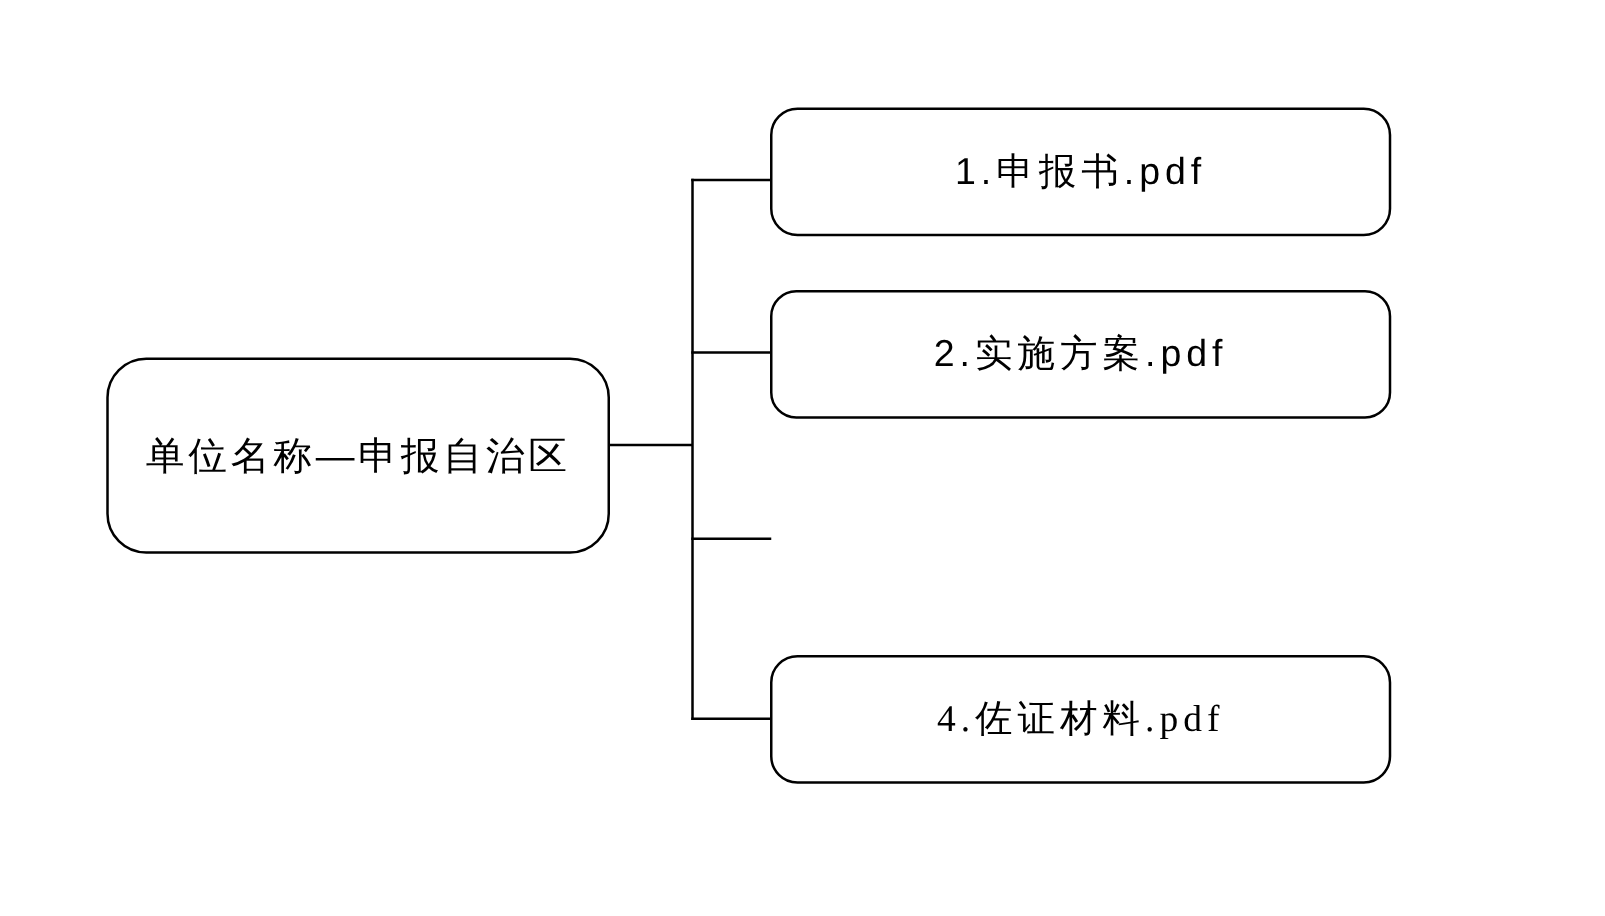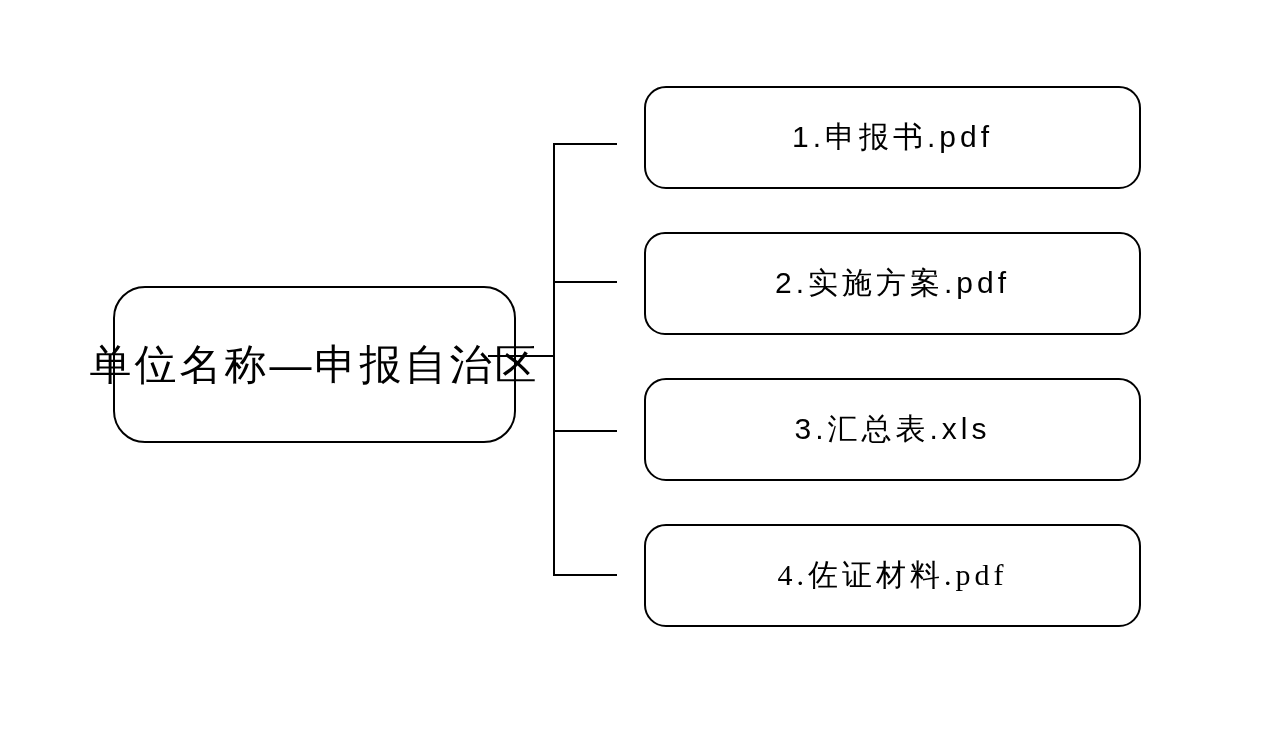--- a/index.html
+++ b/index.html
@@ -18,30 +18,29 @@
   }
   .node {
     position: absolute;
     box-sizing: border-box;
     border: 2px solid #000000;
     background: #ffffff;
     display: flex;
     align-items: center;
     justify-content: center;
     text-align: center;
-    margin-left: 28px;
   }
   .root-box {
     left: 85px;
     top: 286px;
     width: 403px;
     height: 157px;
     border-radius: 32px;
     flex-direction: column;
-    font-size: 42px;
+    font-size: 31px;
     line-height: 43px;
     letter-spacing: 3px;
   }
   .child-box {
     left: 616px;
     width: 497px;
     height: 103px;
     border-radius: 22px;
     font-size: 30px;
     letter-spacing: 4px;
@@ -80,21 +79,18 @@
   <div class="conn conn-branch conn-b4"></div>
 
   <div class="node child-box child-1">
     <span class="label-line">1.申报书.pdf</span>
   </div>
 
   <div class="node child-box child-2">
     <span class="label-line">2.实施方案.pdf</span>
   </div>
 
-  <div class="node child-box child-3">
-    <span class="label-line">3.汇总表.xls</span>
-  </div>
 
   <div class="node child-box child-4">
     <span class="label-line">4.佐证材料.pdf</span>
   </div>
 
 </div>
 
 </body></html>

